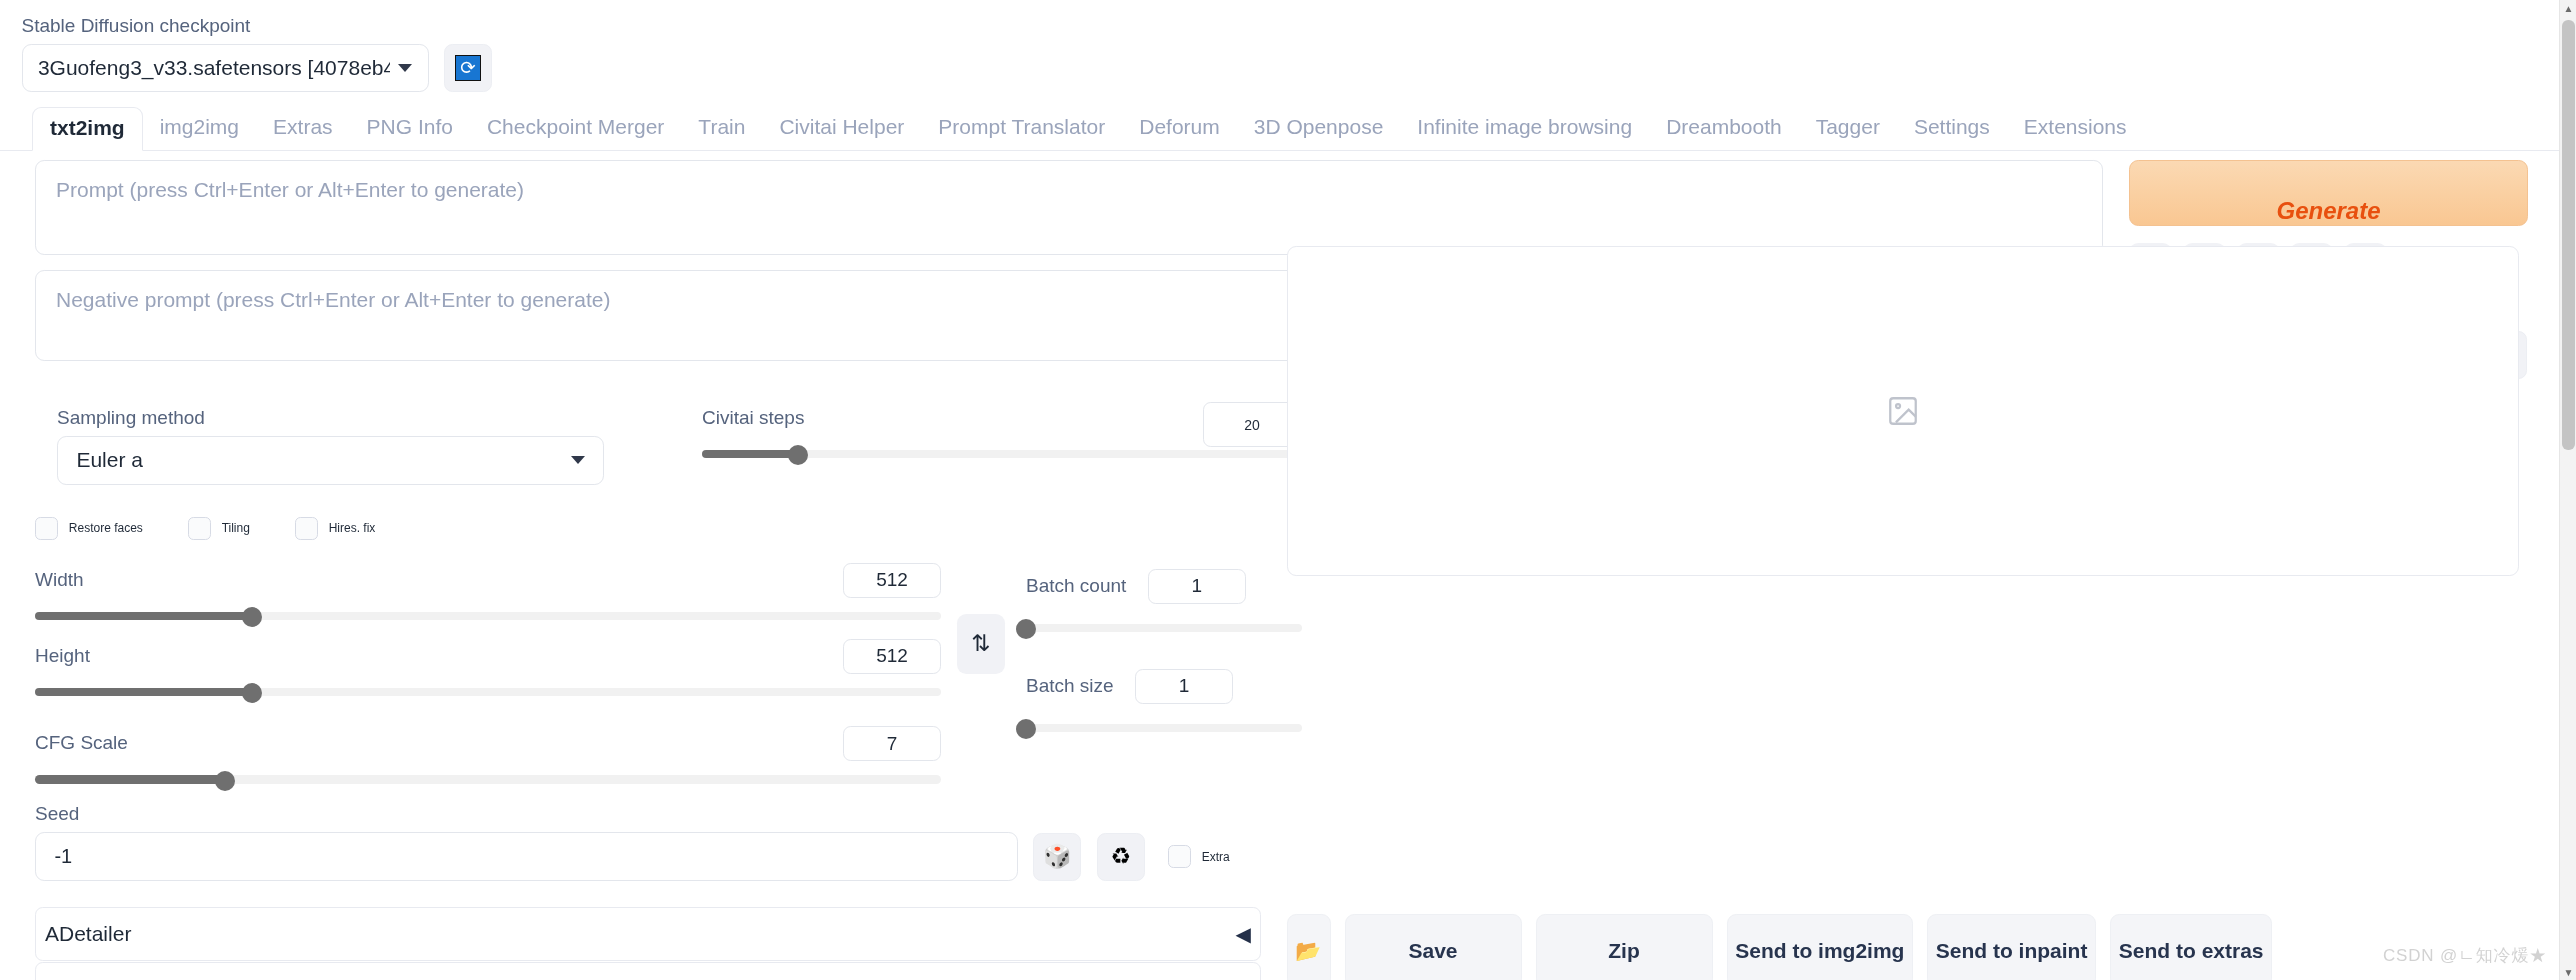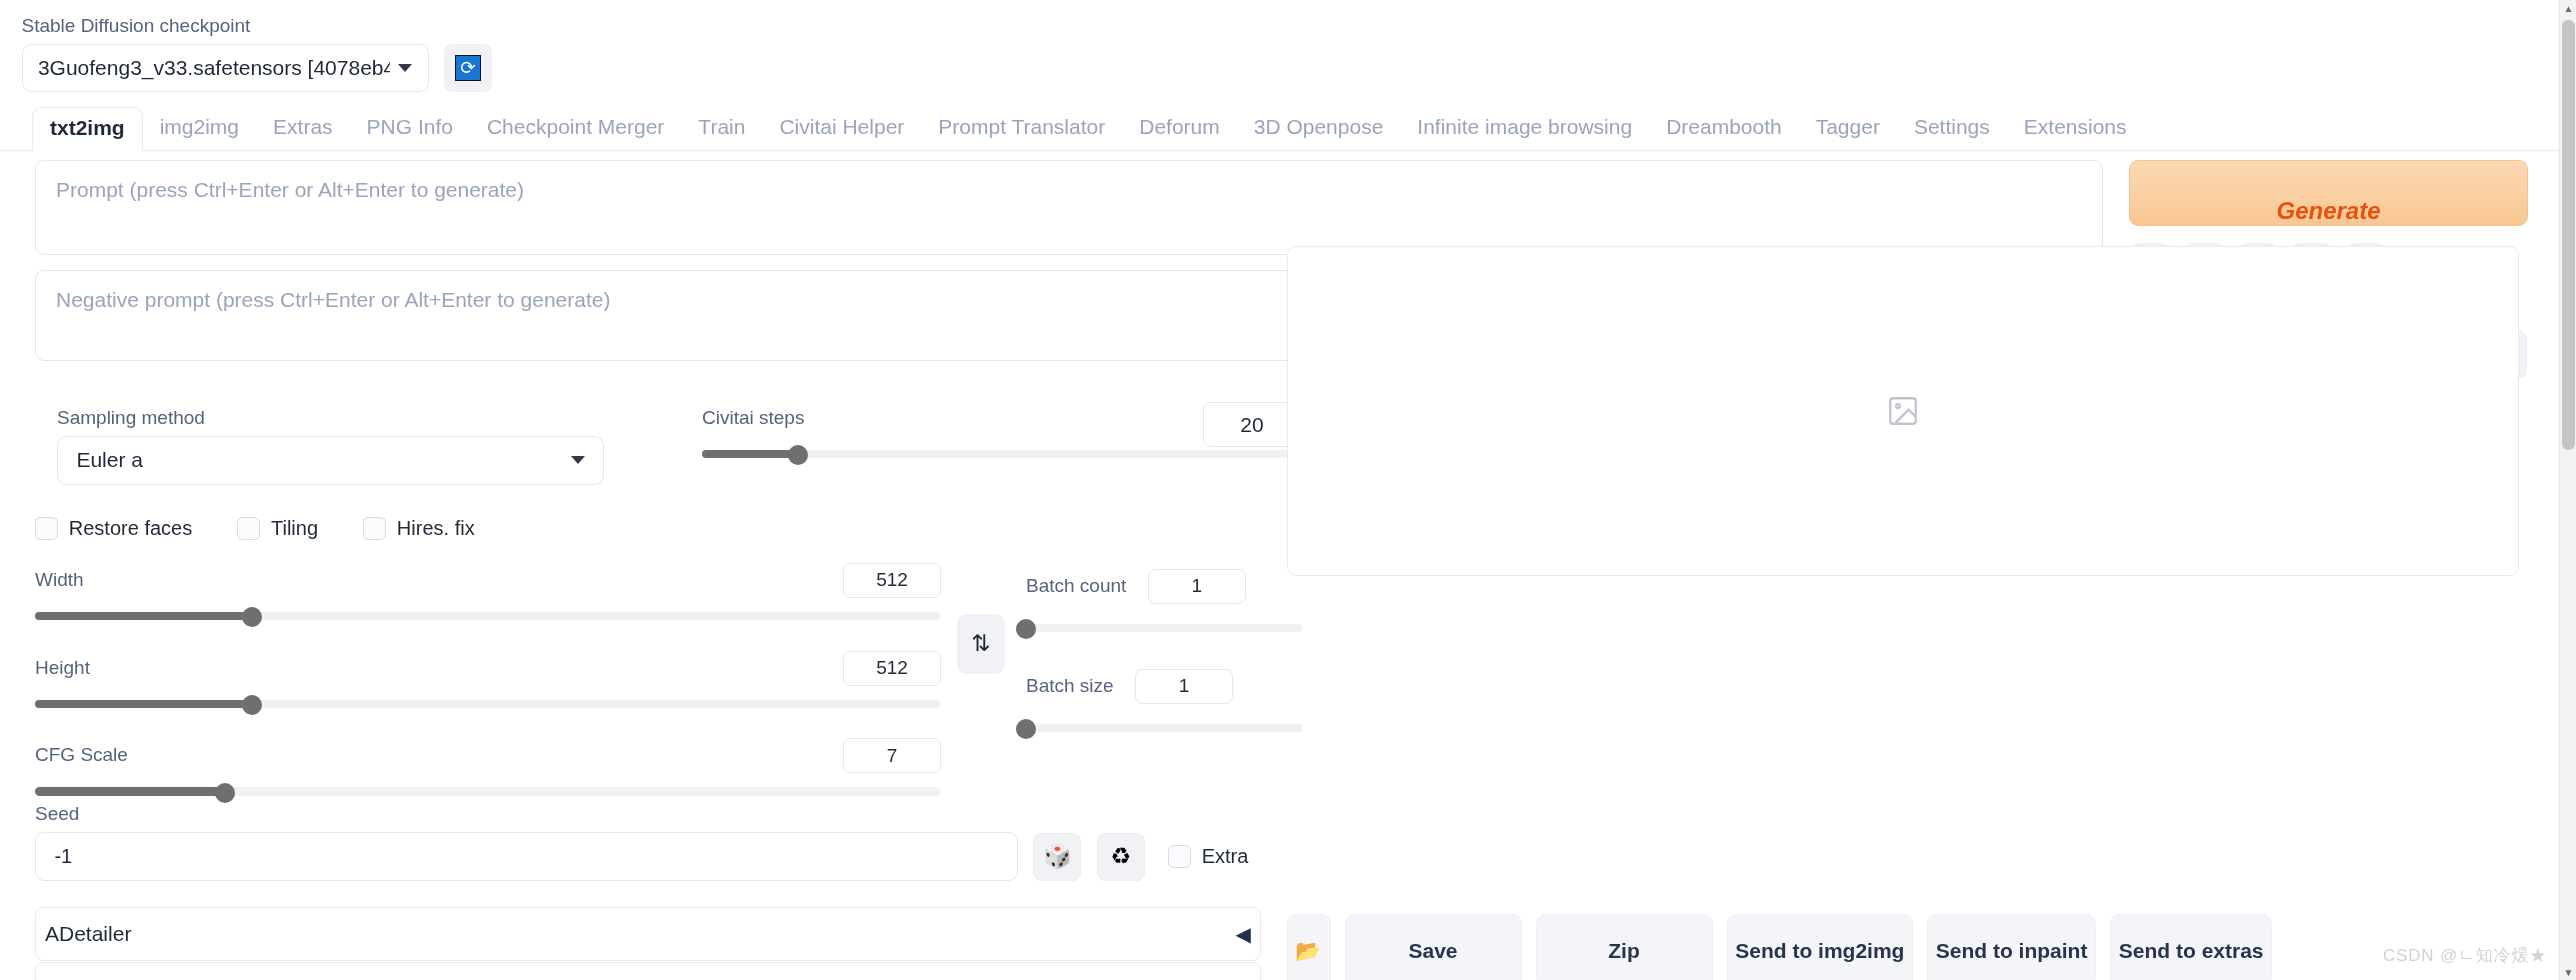--- a/index.html
+++ b/index.html
@@ -144,21 +144,21 @@
     background: #fff; display: flex; align-items: center; padding: 0 18.4px;
     margin-top: 6.1px;
   }
   #samp-value { flex: 1; font-size: 21px; color: #1f2937; }
 
   #samp-steps { width: 607px; margin-left: 46px; position: relative; }
   .num-box {
     position: absolute; right: 0; top: -4.6px;
     width: 98px; height: 45px; border: 0.8px solid #e3e6ec; border-radius: 7.7px;
     background: #fff; display: flex; align-items: center; justify-content: center;
-    font-size: 21px; color: #1f2937;
+    font-size: 14px; color: #1f2937;
   }
 
   
   .slider { position: relative; height: 14px; margin-top: 17px; }
   .slider-track {
     position: absolute; left: 0; top: 3.1px; width: 100%; height: 8.4px;
     background: #f1f1f1; border-radius: 4.6px;
   }
   .slider-fill {
     position: absolute; left: 0; top: 3.1px; height: 8.4px;
@@ -170,21 +170,21 @@
     cursor: pointer;
   }
 
   
   #checks { display: flex; align-items: center; gap: 45px; margin-top: 32px; }
   .chk-wrap { display: flex; align-items: center; gap: 10.8px; cursor: pointer; }
   .chk {
     width: 23px; height: 23px; border: 0.8px solid #d7dbe5; border-radius: 5.4px;
     background: #fafbfc;
   }
-  .chk-label { font-size: 20px; color: #1f2937; }
+  .chk-label { font-size: 12px; color: #1f2937; }
 
   
   #dims { margin-top: 29px; position: relative; height: 230px; }
   #dim-left { position: absolute; left: 0; top: 0; width: 906px; }
   .dim-group { position: relative; }
   .dim-num {
     position: absolute; right: 0; top: -6.1px;
     width: 98px; height: 35px; border: 0.8px solid #e3e6ec; border-radius: 7.7px;
     background: #fff; display: flex; align-items: center; justify-content: center;
     font-size: 19px; color: #1f2937;
@@ -392,21 +392,21 @@
       <div id="dim-left">
         <div class="dim-group">
           <div class="label">Width</div>
           <div class="dim-num">512</div>
           <div class="slider">
             <div class="slider-track"></div>
             <div class="slider-fill" id="w-fill" style="width: 24%;"></div>
             <div class="slider-thumb" id="w-thumb" style="left: 24%;"></div>
           </div>
         </div>
-        <div class="dim-group" style="margin-top:34px;">
+        <div class="dim-group" style="margin-top:22px;">
           <div class="label">Height</div>
           <div class="dim-num">512</div>
           <div class="slider">
             <div class="slider-track"></div>
             <div class="slider-fill" id="h-fill" style="width: 24%;"></div>
             <div class="slider-thumb" id="h-thumb" style="left: 24%;"></div>
           </div>
         </div>
         <div class="dim-group" style="margin-top:34px;">
           <div class="label">CFG Scale</div>

